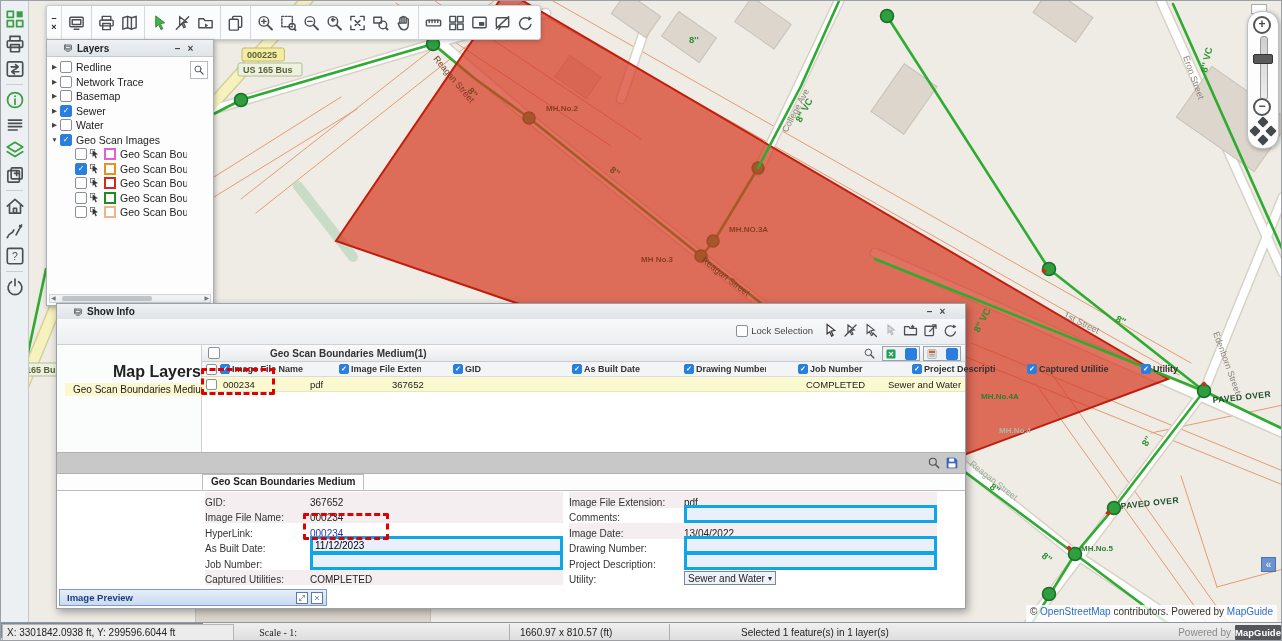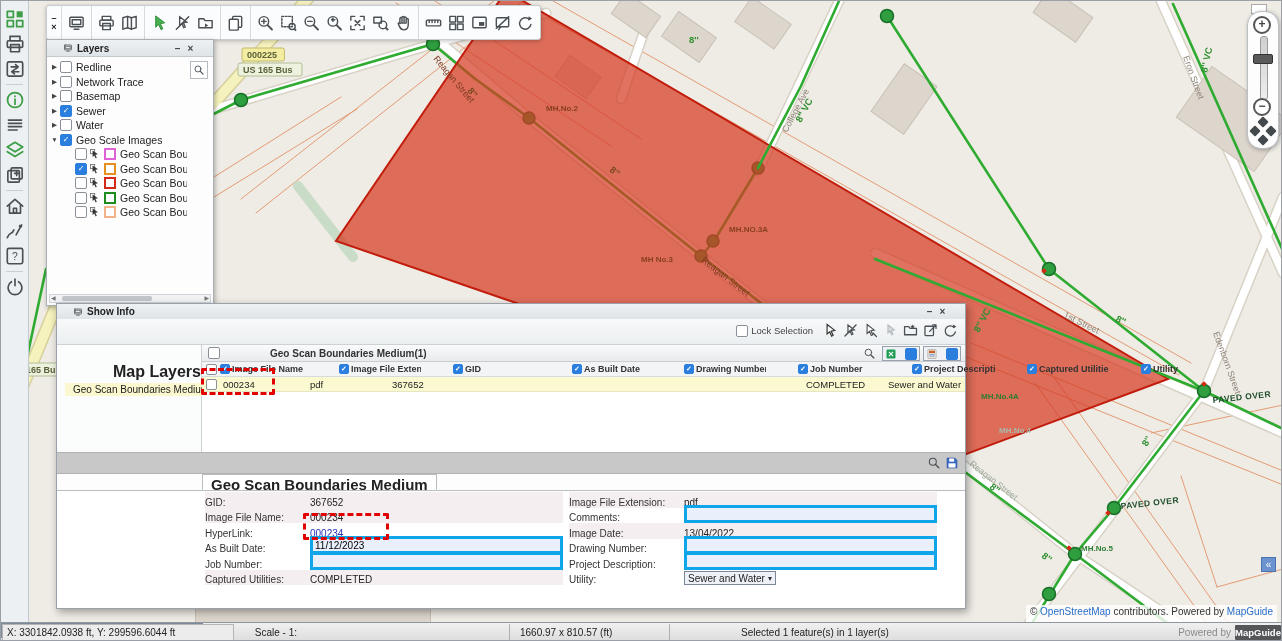--- a/index.html
+++ b/index.html
@@ -93,21 +93,21 @@
   .gcol .cb{width:8px;height:8px;line-height:8px;font-size:7px;margin-right:2px;}
   #grid-row{height:14px;display:flex;background:#fbf9cf;border-bottom:1px solid #e8e5c2;}
   .gcell{font-size:9.5px;color:#222;padding-left:3px;white-space:nowrap;overflow:hidden;flex:none;
          box-sizing:border-box;display:flex;align-items:center;cursor:pointer;}
   #si-grayband{position:absolute;left:0;top:148px;right:0;height:22px;background:#c8c8c8;
                border-top:1px solid #b2b2b2;border-bottom:1px solid #b2b2b2;box-sizing:border-box;}
   #si-grayband .icons{position:absolute;right:6px;top:3px;display:flex;}
   #si-grayband .icons span{width:14px;height:14px;margin-left:4px;cursor:pointer;display:block;}
   #si-tabrow{position:absolute;left:0;top:170px;right:0;height:16px;background:#fdfdfe;border-bottom:1px solid #b8bdc2;}
   #si-tab{position:absolute;left:145px;top:0;height:16px;background:#fff;border:1px solid #b8bdc2;border-bottom:1px solid #fff;
-          font-size:15px;font-weight:bold;color:#222;padding:1px 8px 0 8px;box-sizing:border-box;cursor:pointer;}
+          font-size:10px;font-weight:bold;color:#222;padding:1px 8px 0 8px;box-sizing:border-box;cursor:pointer;}
   .form-col{position:absolute;top:188px;}
   #form-left{left:148px;width:358px;}
   #form-right{left:512px;width:368px;}
   .frow{display:flex;align-items:flex-end;height:15.5px;}
   .frow.ro{background:#f5eef0;}
   .flab{width:105px;font-size:10px;color:#333;flex:none;}
   #form-right .flab{width:115px;}
   .fval{font-size:10px;color:#222;}
   .finput{flex:1;height:12px;background:#e9effb;border:3px solid #0ea5e9;font-size:10px;
           font-family:"Liberation Sans",sans-serif;padding:0 2px;}
@@ -150,21 +150,21 @@
   
   #attribution{position:absolute;right:4px;top:604px;height:15px;z-index:3;background:rgba(255,255,255,.8);
                font-size:10px;color:#333;padding:1px 4px;white-space:nowrap;}
   #attribution .lnk{color:#2a6fc9;cursor:pointer;}
 
   
   #statusbar{position:absolute;left:0;top:621px;width:1282px;height:20px;background:linear-gradient(#f0f0f0,#dcdcdc);
              border-top:1px solid #8f969c;z-index:8;font-size:10px;color:#222;box-sizing:border-box;}
   .sseg{position:absolute;top:1px;height:17px;display:flex;align-items:center;}
   #s-coords{left:1px;width:232px;background:#ececec;border:1px solid #b5b5b5;padding-left:4px;box-sizing:border-box;}
-  #s-scalelab{left:238px;width:58px;justify-content:flex-end;}
+  #s-scalelab{left:238px;width:58px;justify-content:flex-end;font-family:Liberation Serif, serif;}
   #s-scale{left:298px;top:2px;width:202px;height:15px;border:1px solid #7a8a9a;background:#fff;
            font-size:10.5px;font-family:"Liberation Sans",sans-serif;padding:0 2px;box-sizing:border-box;}
   #s-extent{left:508px;width:160px;border-left:1px solid #b0b0b0;padding-left:10px;}
   #s-selection{left:668px;width:290px;justify-content:center;border-left:1px solid #b0b0b0;}
   #s-powered{right:52px;color:#8a8a8a;}
   #s-brand{position:absolute;right:2px;top:2px;width:46px;height:15px;background:#54565a;color:#fff;
            font-size:9.5px;font-weight:bold;text-align:center;line-height:15px;border-radius:1px;}
 </style>
 </head>
 <body>
@@ -561,21 +561,21 @@
           <span class="tlab">Sewer</span>
         </div>
         <div class="tree-row">
           <span class="chev">▶</span>
           <span class="cb"></span>
           <span class="tlab">Water</span>
         </div>
         <div class="tree-row">
           <span class="chev">▼</span>
           <span class="cb on">✓</span>
-          <span class="tlab">Geo Scale Images</span>
+          <span class="tlab">Geo Scan Images</span>
         </div>
         <div class="tree-row sub">
           <span class="cb"></span>
           <span class="selicon">
             <svg class="ic" viewBox="0 0 20 20">
               <rect x="2.5" y="2.5" width="7" height="7" fill="none" stroke="#666" stroke-width="1.3"></rect>
               <path d="M6 4l9 6.5-4.4.9 2.4 5-1.8.9-2.4-5L6 14.8z" fill="#333" stroke="none"></path>
             </svg>
           </span>
           <span class="swatch" style="border-color: rgb(224, 96, 216);"></span>
@@ -865,20 +865,33 @@
         <div class="frow">
           <div class="flab">Utility:</div>
           <div class="fselect">
             <span>Sewer and Water</span>
             <span class="sel-arr">▾</span>
           </div>
         </div>
       </div>
   </div>
 
+  <div id="imgprev">
+    <span class="ptitle">Image Preview</span>
+    <span class="pbtn">
+        <svg class="ic" viewBox="0 0 20 20">
+          <path d="M12 4h4.5v4.5M8 16.5H3.5V12M16 4.5 11 9.5M4 16.5 9 11.5" stroke="#4a4f54" fill="none" stroke-width="1.5" stroke-linecap="round" stroke-linejoin="round"></path>
+        </svg>
+      </span>
+    <span class="pbtn">
+        <svg class="ic" viewBox="0 0 20 20">
+          <path d="M5 5 15 15M15 5 5 15" stroke="#4a6396" stroke-width="1.8" fill="none"></path>
+        </svg>
+      </span>
+  </div>
 
   <div id="ann-grid" class="red-dash"></div>
   <div id="ann-form" class="red-dash"></div>
 
   <div id="statusbar">
     <div id="s-coords" class="sseg">X: 3301842.0938 ft, Y: 299596.6044 ft</div>
     <div id="s-scalelab" class="sseg">Scale - 1:</div>
     <input id="s-scale" value="997.6322301186846" style="">
     <div id="s-extent" class="sseg">1660.97 x 810.57 (ft)</div>
     <div id="s-selection" class="sseg">Selected 1 feature(s) in 1 layer(s)</div>

